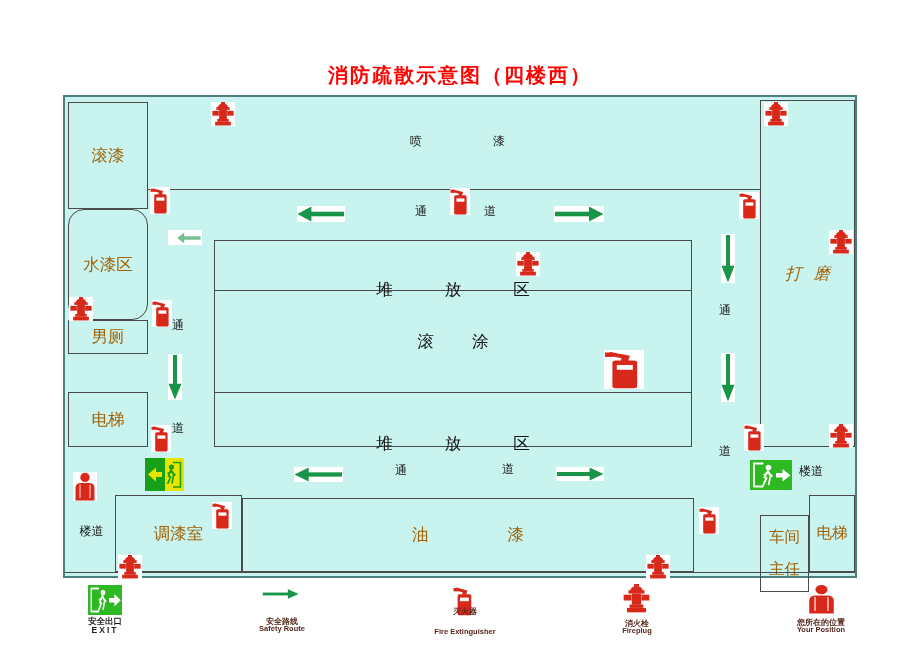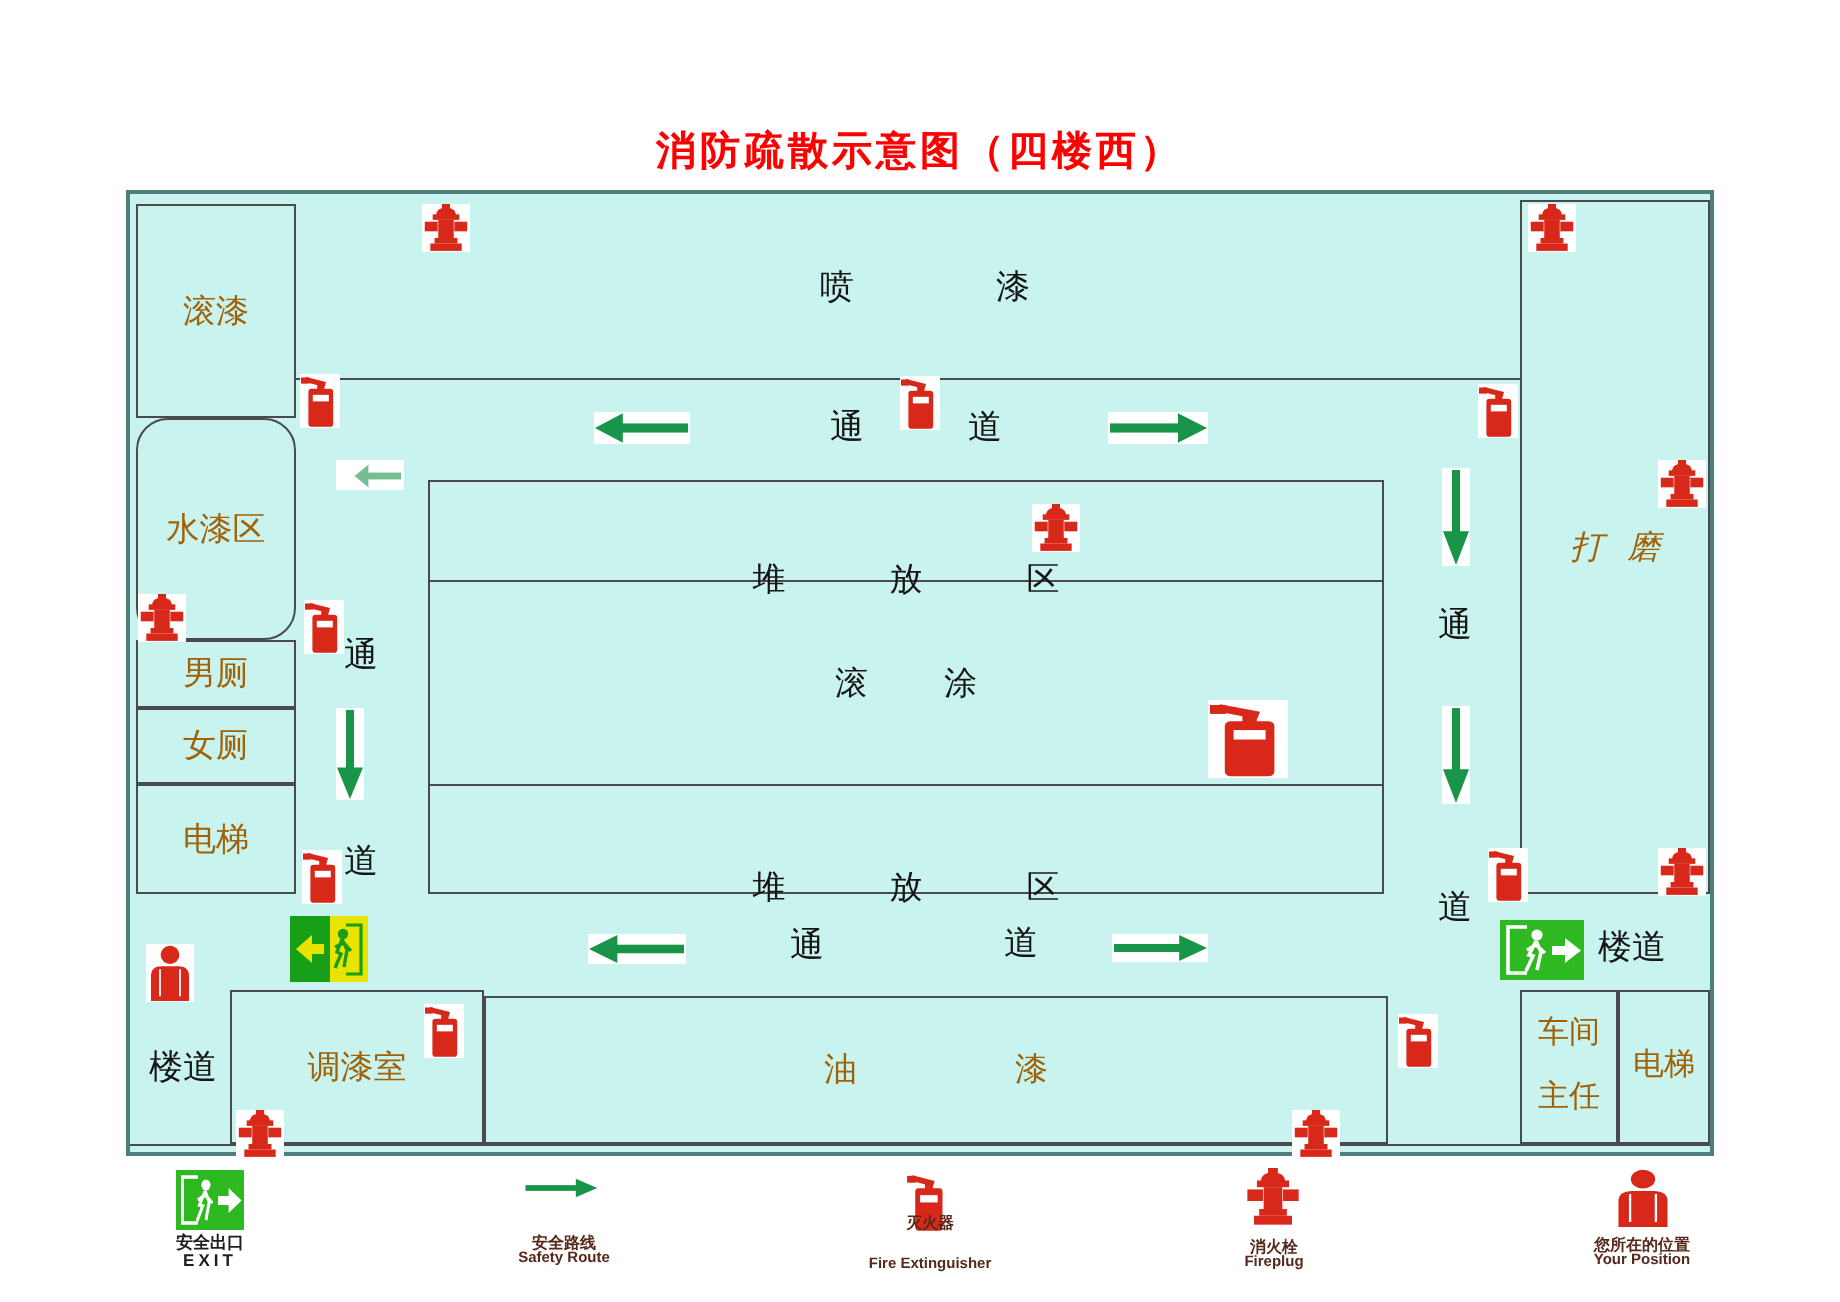--- a/index.html
+++ b/index.html
@@ -13,21 +13,21 @@
   }
   #map {
     position:absolute; left:63px; top:95px; width:794px; height:483px;
     background:#c9f3ef; border:2px solid #4e7f7f; box-sizing:border-box;
   }
   .room {
     position:absolute; border:1px solid #4a4a4a; box-sizing:border-box;
     display:flex; align-items:center; justify-content:center;
     color:#a16207; font-size:16.5px; line-height:1.2;
   }
-  .lbl { position:absolute; color:#151515; font-size:17px; white-space:nowrap; line-height:1; }
+  .lbl { position:absolute; color:#151515; font-size:12px; white-space:nowrap; line-height:1; }
   .hline { position:absolute; height:0; border-top:1px solid #4a4a4a; }
   .icon { position:absolute; background:#ffffff; display:flex; align-items:center; justify-content:center; }
   .icon svg { display:block; width:100%; height:100%; }
   .nobg { background:transparent; }
   #center-rect { position:absolute; left:149px; top:143px; width:478px; height:207px;
     border:1px solid #4a4a4a; box-sizing:border-box; }
   .crow { display:flex; align-items:center; justify-content:center; font-size:16.5px; color:#151515; }
   #crow1 { height:49px; border-bottom:1px solid #4a4a4a; }
   #crow2 { height:101px; border-bottom:1px solid #4a4a4a; }
   #crow3 { height:54px; }
@@ -57,23 +57,20 @@
 
   <div class="room" style="left:3px;top:5px;width:80px;height:107px;">
       <span>滚漆</span>
     </div>
   <div class="room" style="left:3px;top:112px;width:80px;height:111px;border-radius:16px;">
       <span>水漆区</span>
     </div>
   <div class="room" style="left:3px;top:223px;width:80px;height:34px;">
       <span>男厕</span>
     </div>
-  <div class="room" style="left:3px;top:257px;width:80px;height:38px;">
-      <span>女厕</span>
-    </div>
   <div class="room" style="left:3px;top:295px;width:80px;height:55px;">
       <span>电梯</span>
     </div>
 
   <div class="lbl" id="penqi-label" style="left:345px;top:38px;">喷漆</div>
   <div class="hline" style="left:83px;top:92px;width:613px;"></div>
 
   <div id="center-rect">
     <div class="crow" id="crow1">
         <span class="sp52">堆放区</span>
@@ -89,21 +86,21 @@
   <div class="room" style="left:695px;top:3px;width:95px;height:347px;align-items:flex-start;font-style:italic;">
     <span class="sp12" style="margin-top:163px;">打磨</span>
   </div>
 
   <div class="room" style="left:50px;top:398px;width:127px;height:77px;">
       <span>调漆室</span>
     </div>
   <div class="room" style="left:177px;top:401px;width:452px;height:74px;">
       <span class="sp79">油漆</span>
     </div>
-  <div class="room two-line" style="left:695px;top:398px;width:49px;height:77px;font-size:15.5px;">
+  <div class="room two-line" style="left:695px;top:418px;width:49px;height:77px;font-size:15.5px;">
     <span>车间</span>
     <span>主任</span>
   </div>
   <div class="room" style="left:744px;top:398px;width:46px;height:77px;font-size:15.5px;">
       <span>电梯</span>
     </div>
   <div class="hline" style="left:0;top:475px;width:790px;"></div>
 
   <div class="lbl" style="left:350px;top:108px;">通</div>
   <div class="lbl" style="left:419px;top:108px;">道</div>

